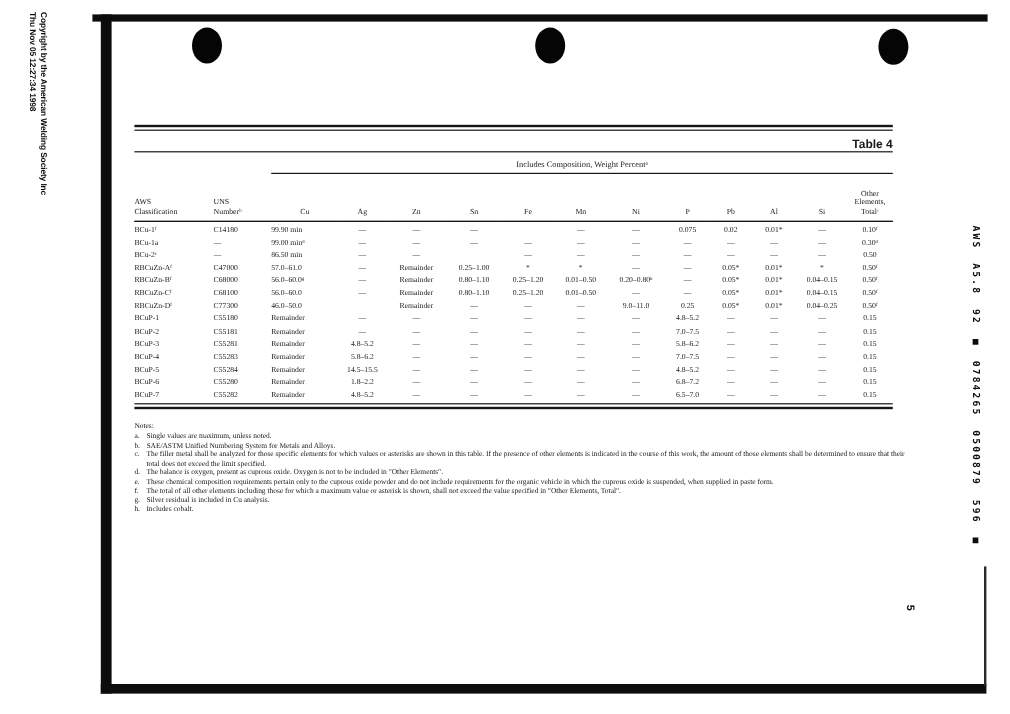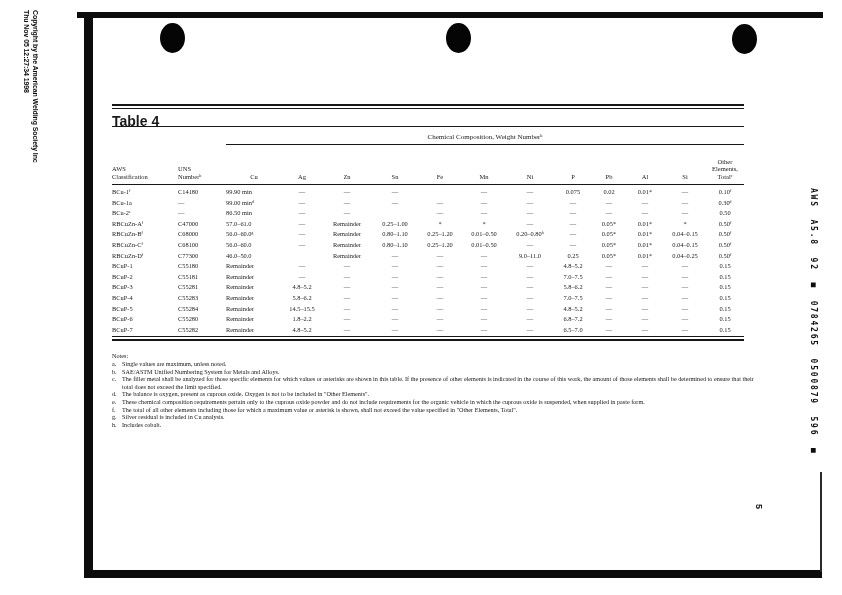--- a/index.html
+++ b/index.html
@@ -43,22 +43,22 @@
     font-family:"Liberation Sans", sans-serif; font-weight:bold; font-size:9px;
     color:#0d0d0d;
   }
 
   
   .table-wrap { position:absolute; left:112px; top:104px; width:632px; }
   .rule-top    { border-top:2px solid #161616; height:2px; border-bottom:1px solid #161616; }
   .rule-bottom { border-top:1px solid #161616; height:2px; border-bottom:2px solid #161616; margin-top:1px; }
   .rule-thin   { border-bottom:1px solid #161616; }
   .tbl-title {
-    margin-top:7px; text-align:left;
-    font-family:"Liberation Sans", sans-serif; font-weight:bold; font-size:14px; line-height:10px;
+    margin-top:7px; text-align:right;
+    font-family:"Liberation Sans", sans-serif; font-weight:bold; font-size:10px; line-height:10px;
   }
   .tbl-subtitle {
     text-align:center; font-family:"Liberation Sans", sans-serif; font-weight:bold;
     font-size:8.5px; line-height:11px; margin-bottom:3px;
   }
   .spanner { margin-left:114px; text-align:center; font-size:7px; line-height:10px; margin-top:5px; }
   .spanner-rule { margin-left:114px; border-bottom:1px solid #161616; margin-top:2px; }
 
   table.comp { border-collapse:collapse; table-layout:fixed; width:632px; margin-top:0; }
   table.comp th {
@@ -98,21 +98,21 @@
   <div class="side-left"><span>Copyright by the American Welding Society Inc</span><br><span>Thu Nov 05 12:27:34 1998</span></div>
 
   <div class="side-right">AWS A5.8 92 ■ 0784265 0500879 596 ■</div>
 
   <div class="page-number">5</div>
 
   <div class="table-wrap">
     <div class="rule-top"></div>
     <div class="tbl-title">Table 4</div>
     <div class="rule-thin"></div>
-    <div class="spanner">Chemical Composition, Weight Numberᵇ</div>
+    <div class="spanner">Includes Composition, Weight Percentᵃ</div>
     <div class="spanner-rule"></div>
     <table class="comp">
       <colgroup>
         <col style="width:66px">
           <col style="width:48px">
           <col style="width:56px">
           <col style="width:40px">
         <col style="width:50px">
           <col style="width:46px">
           <col style="width:44px">

